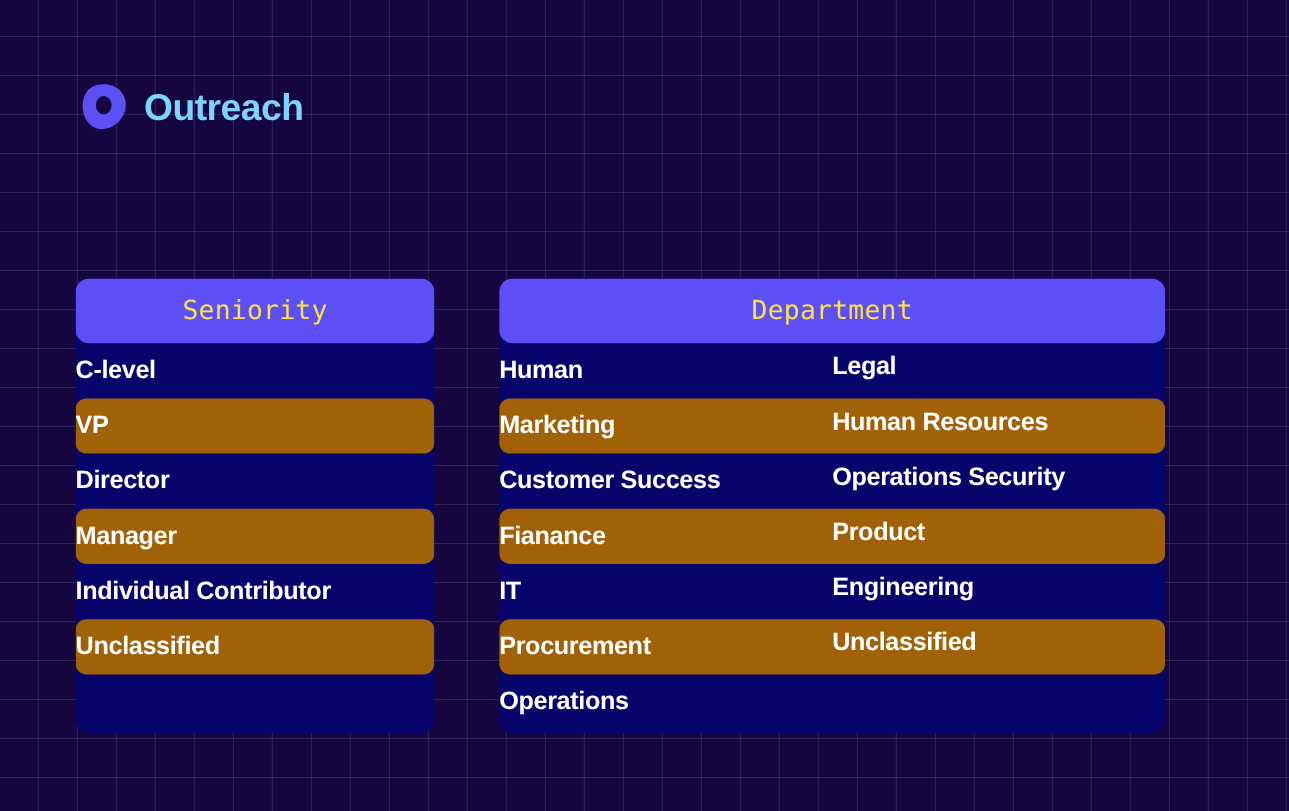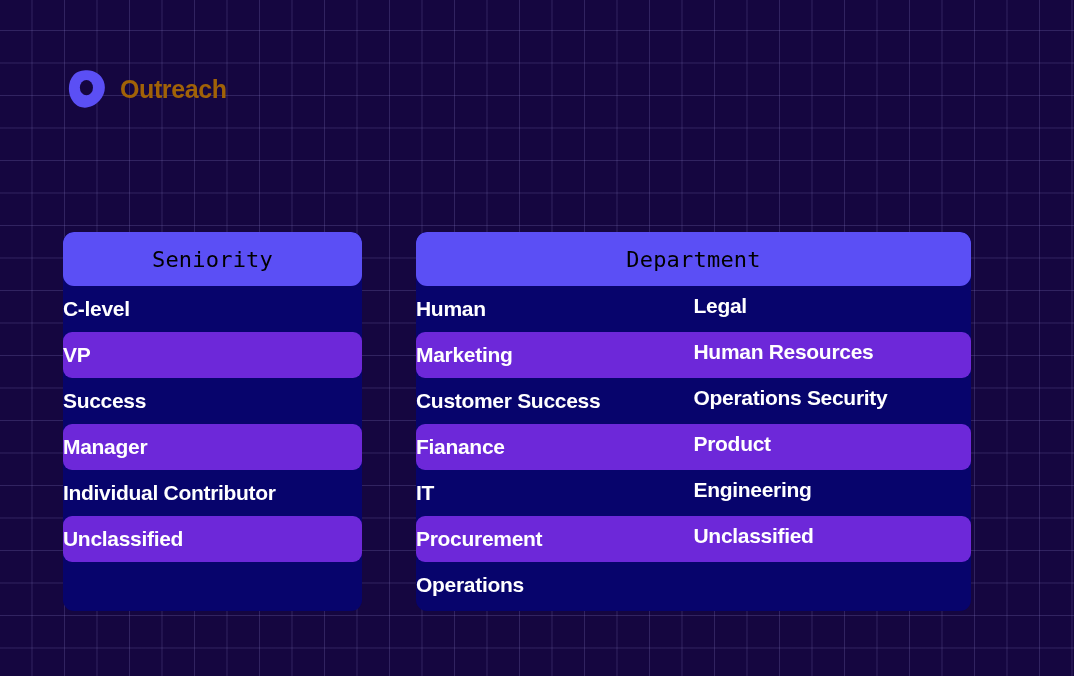--- a/index.html
+++ b/index.html
@@ -43,22 +43,22 @@
     align-items: center;
     gap: 14px;
     height: 46px;
   }
   #logo-mark {
     width: 38px;
     height: 40px;
     display: block;
   }
   #logo-wordmark {
-    color: #a16207;
-    font-size: 25px;
+    color: #7dd3fc;
+    font-size: 31px;
     font-weight: 700;
     letter-spacing: -0.4px;
     line-height: 1;
     white-space: nowrap;
   }
 
   
   #page-title {
     position: absolute;
     left: 68px;
@@ -82,36 +82,36 @@
   #seniority-table { left: 63px;  width: 299px; height: 379px; }
   #department-table { left: 416px; width: 555px; height: 379px; }
 
   .table-header {
     height: 54px;
     background: #5b4ff5;
     border-radius: 11px;
     display: flex;
     align-items: center;
     justify-content: center;
-    color: #000000;
+    color: #fde047;
     font-family: "DejaVu Sans Mono", "Liberation Mono", monospace;
     font-size: 22px;
     font-weight: 400;
     letter-spacing: 0.2px;
   }
 
   .table-body { position: relative; }
 
   .table-row {
     height: 46px;
     display: flex;
     align-items: center;
     border-radius: 9px;
   }
-  .table-row.striped { background: #6d28d9; }
+  .table-row.striped { background: #a16207; }
 
   .cell {
     flex: 1 1 0;
     text-align: left;
     color: #ffffff;
     font-size: 21px;
     font-weight: 700;
     letter-spacing: -0.3px;
     white-space: nowrap;
     overflow: hidden;
@@ -138,21 +138,21 @@
   <div class="table-card" id="seniority-table">
     <div class="table-header">Seniority</div>
     <div class="table-body">
       <div class="table-row">
           <span class="cell">C-level</span>
         </div>
       <div class="table-row striped">
           <span class="cell">VP</span>
         </div>
       <div class="table-row">
-          <span class="cell">Success</span>
+          <span class="cell">Director</span>
         </div>
       <div class="table-row striped">
           <span class="cell">Manager</span>
         </div>
       <div class="table-row">
           <span class="cell">Individual Contributor</span>
         </div>
       <div class="table-row striped">
           <span class="cell">Unclassified</span>
         </div>

